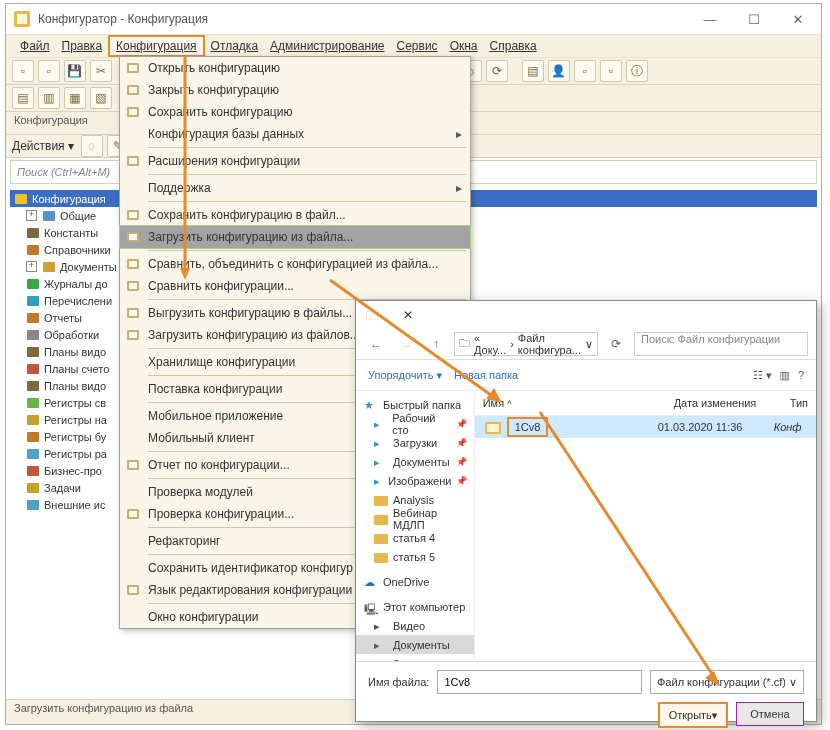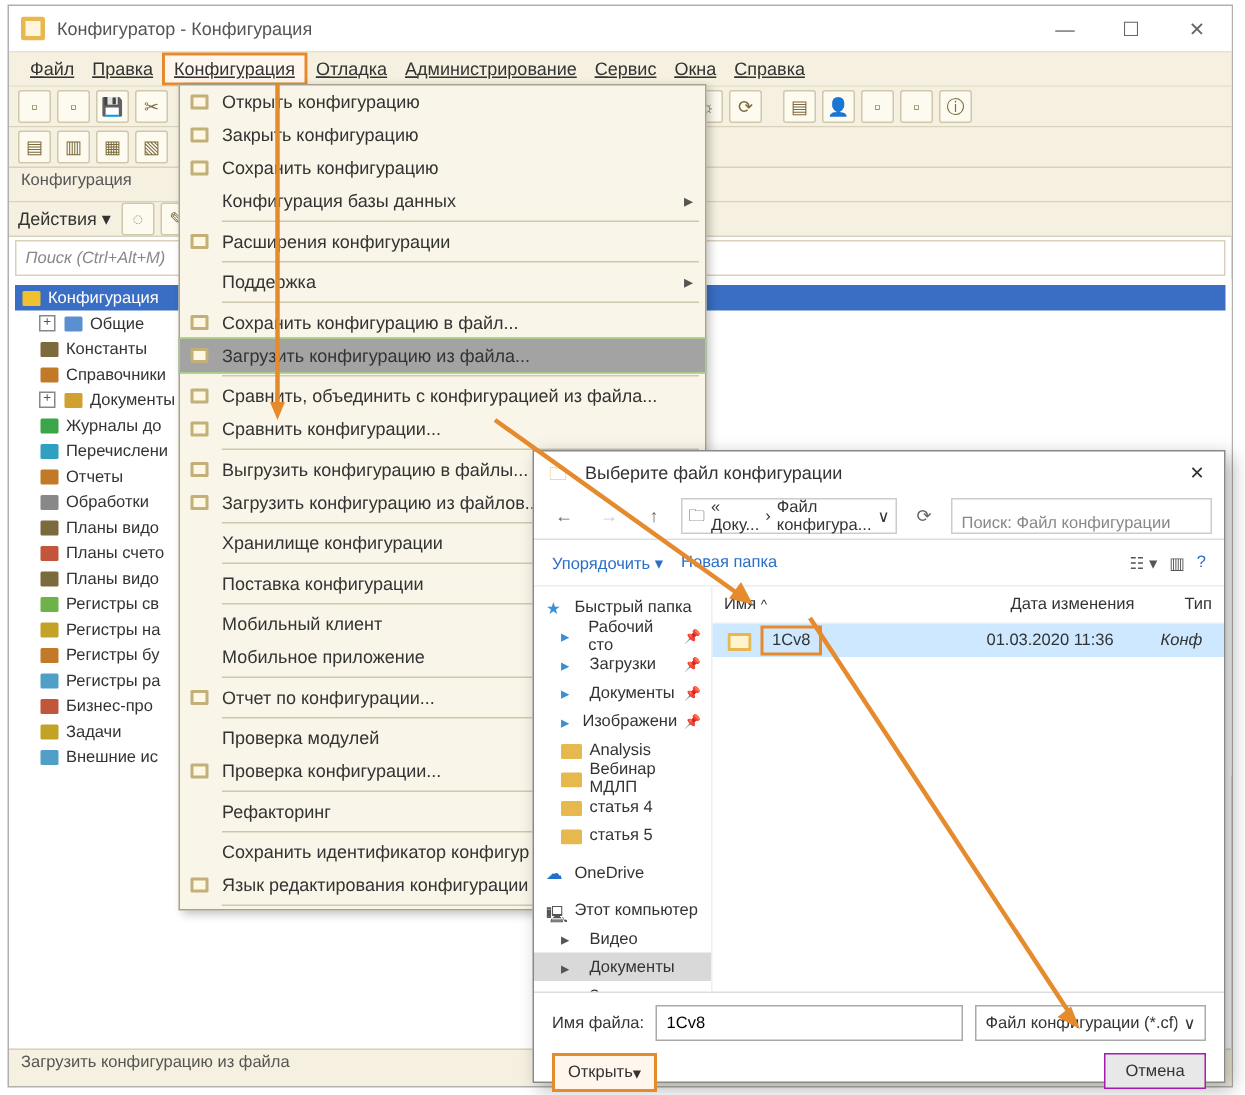--- a/index.html
+++ b/index.html
@@ -36,39 +36,39 @@
 .dropdown .arrow{margin-left:auto;color:#555}
 
 
 .filedlg{position:absolute;left:355px;top:300px;width:460px;height:420px;background:#fff;border:1px solid #888;box-shadow:4px 4px 12px rgba(0,0,0,0.3)}
 .filedlg .fd-title{height:28px;display:flex;align-items:center;padding:0 10px;font-size:12px}
 .filedlg .fd-title .ficon{width:16px;height:16px;margin-right:8px;color:#e6b84d}
 .filedlg .fd-close{width:36px;height:26px;margin-right:-10px;display:flex;align-items:center;justify-content:center}
 .filedlg .fd-nav{height:30px;border-bottom:1px solid #ddd;display:flex;align-items:center;padding:0 8px;gap:6px}
 .navbtn{width:24px;height:22px;display:flex;align-items:center;justify-content:center;color:#666}
 .breadcrumb{flex:1;height:22px;border:1px solid #ccc;background:#fff;display:flex;align-items:center;font-size:11px;padding:0 4px;gap:4px}
-.fd-search{height:22px;width:160px;border:1px solid #ccc;background:#fff;padding:0 6px;color:#888;font-size:11px;display:flex;align-items:flex-end;gap:4px}
+.fd-search{height:22px;width:160px;border:1px solid #ccc;background:#fff;padding:0 6px;color:#888;font-size:11px;display:flex;align-items:flex-start;gap:4px}
 .fd-toolbar{height:30px;display:flex;align-items:center;padding:0 12px;gap:12px;color:#2a6ec6;font-size:11px;border-bottom:1px solid #eee}
 .fd-toolbar .rt{margin-left:auto;display:flex;gap:8px;color:#555}
 .fd-body{display:flex;height:270px}
 .fd-side{width:130px;border-right:1px solid #eee;padding:4px 0;overflow:hidden}
 .fd-side .srow{height:19px;display:flex;align-items:center;padding:0 6px 0 18px;font-size:11px;gap:5px;position:relative}
 .fd-side .srow.sel{background:#d9d9d9}
 .fd-side .srow.hdr{padding-left:8px}
 .fd-list{flex:1;position:relative}
 .fd-head{height:24px;display:flex;align-items:center;font-size:11px;color:#333;border-bottom:1px solid #eee}
 .fd-head .col{padding:0 8px}
 .fd-row{height:22px;display:flex;align-items:center;font-size:11px}
 .fd-row.sel{background:#cde8ff}
 .fd-row .fic{width:16px;height:14px;margin:0 6px 0 10px;color:#e6b84d}
 .fd-bottom{height:60px;border-top:1px solid #ddd;padding:8px 12px}
 .fd-line{display:flex;align-items:center;gap:8px;margin-bottom:8px}
 .fd-line .lbl{font-size:11px}
 .fd-line input,.fd-line .combo{height:22px;border:1px solid #aaa;background:#fff;font-size:11px;padding:0 6px}
-.fd-btns{display:flex;gap:8px;justify-content:space-between}
+.fd-btns{display:flex;gap:8px;justify-content:flex-end}
 .fd-btn{height:22px;min-width:66px;border:1px solid #a21caf;background:#e8e8e8;font-size:11px;display:flex;align-items:center;justify-content:center}
 .fd-btn.primary{border:2px solid #e68a2e;background:#fff7ee}
 .hl-box{border:2px solid #e68a2e}
 
 
 .ann{position:absolute;pointer-events:none}
 svg line{stroke:#e68a2e;stroke-width:3}
 svg polygon{fill:#e68a2e}
 
 .sicon{width:14px;height:12px;display:inline-block}
@@ -407,27 +407,27 @@
         <span>Хранилище конфигурации</span>
         <span class="arrow">▸</span>
       </div>
       <div class="sep"></div>
       <div class="mi">
         <span>Поставка конфигурации</span>
         <span class="arrow">▸</span>
       </div>
       <div class="sep"></div>
       <div class="mi">
+        <span>Мобильное приложение</span>
+        <span class="arrow">▸</span>
+      </div>
+      <div class="mi">
         <span>Мобильный клиент</span>
         <span class="arrow">▸</span>
       </div>
-      <div class="mi">
-        <span>Мобильное приложение</span>
-        <span class="arrow">▸</span>
-      </div>
       <div class="sep"></div>
       <div class="mi">
         <span class="micon">
           <svg width="16" height="16">
             <rect x="2" y="3" width="12" height="10" rx="1" fill="#c2b078"></rect>
             <rect x="4" y="5" width="8" height="6" fill="#fdf7e4"></rect>
           </svg>
         </span>
         <span>Отчет по конфигурации...</span>
       </div>
@@ -457,26 +457,28 @@
       <div class="mi">
         <span class="micon">
           <svg width="16" height="16">
             <rect x="2" y="3" width="12" height="10" rx="1" fill="#c2b078"></rect>
             <rect x="4" y="5" width="8" height="6" fill="#fdf7e4"></rect>
           </svg>
         </span>
         <span>Язык редактирования конфигурации</span>
       </div>
       <div class="sep"></div>
+      <div class="mi">
+        <span>Окно конфигурации</span>
+      </div>
     </div>
 
 <div class="filedlg">
   <div class="fd-title">
     <span class="ficon">🗀</span>
-    <span style="flex:1">Выберите файл конфигурации</span>
     <span class="fd-close">✕</span>
   </div>
   <div class="fd-nav">
     <span class="navbtn">←</span>
     <span class="navbtn" style="color:#ccc">→</span>
     <span class="navbtn">↑</span>
     <div class="breadcrumb">
       <span>🗀</span>
       <span>« Доку...</span>›
       <span>Файл конфигура...</span>

